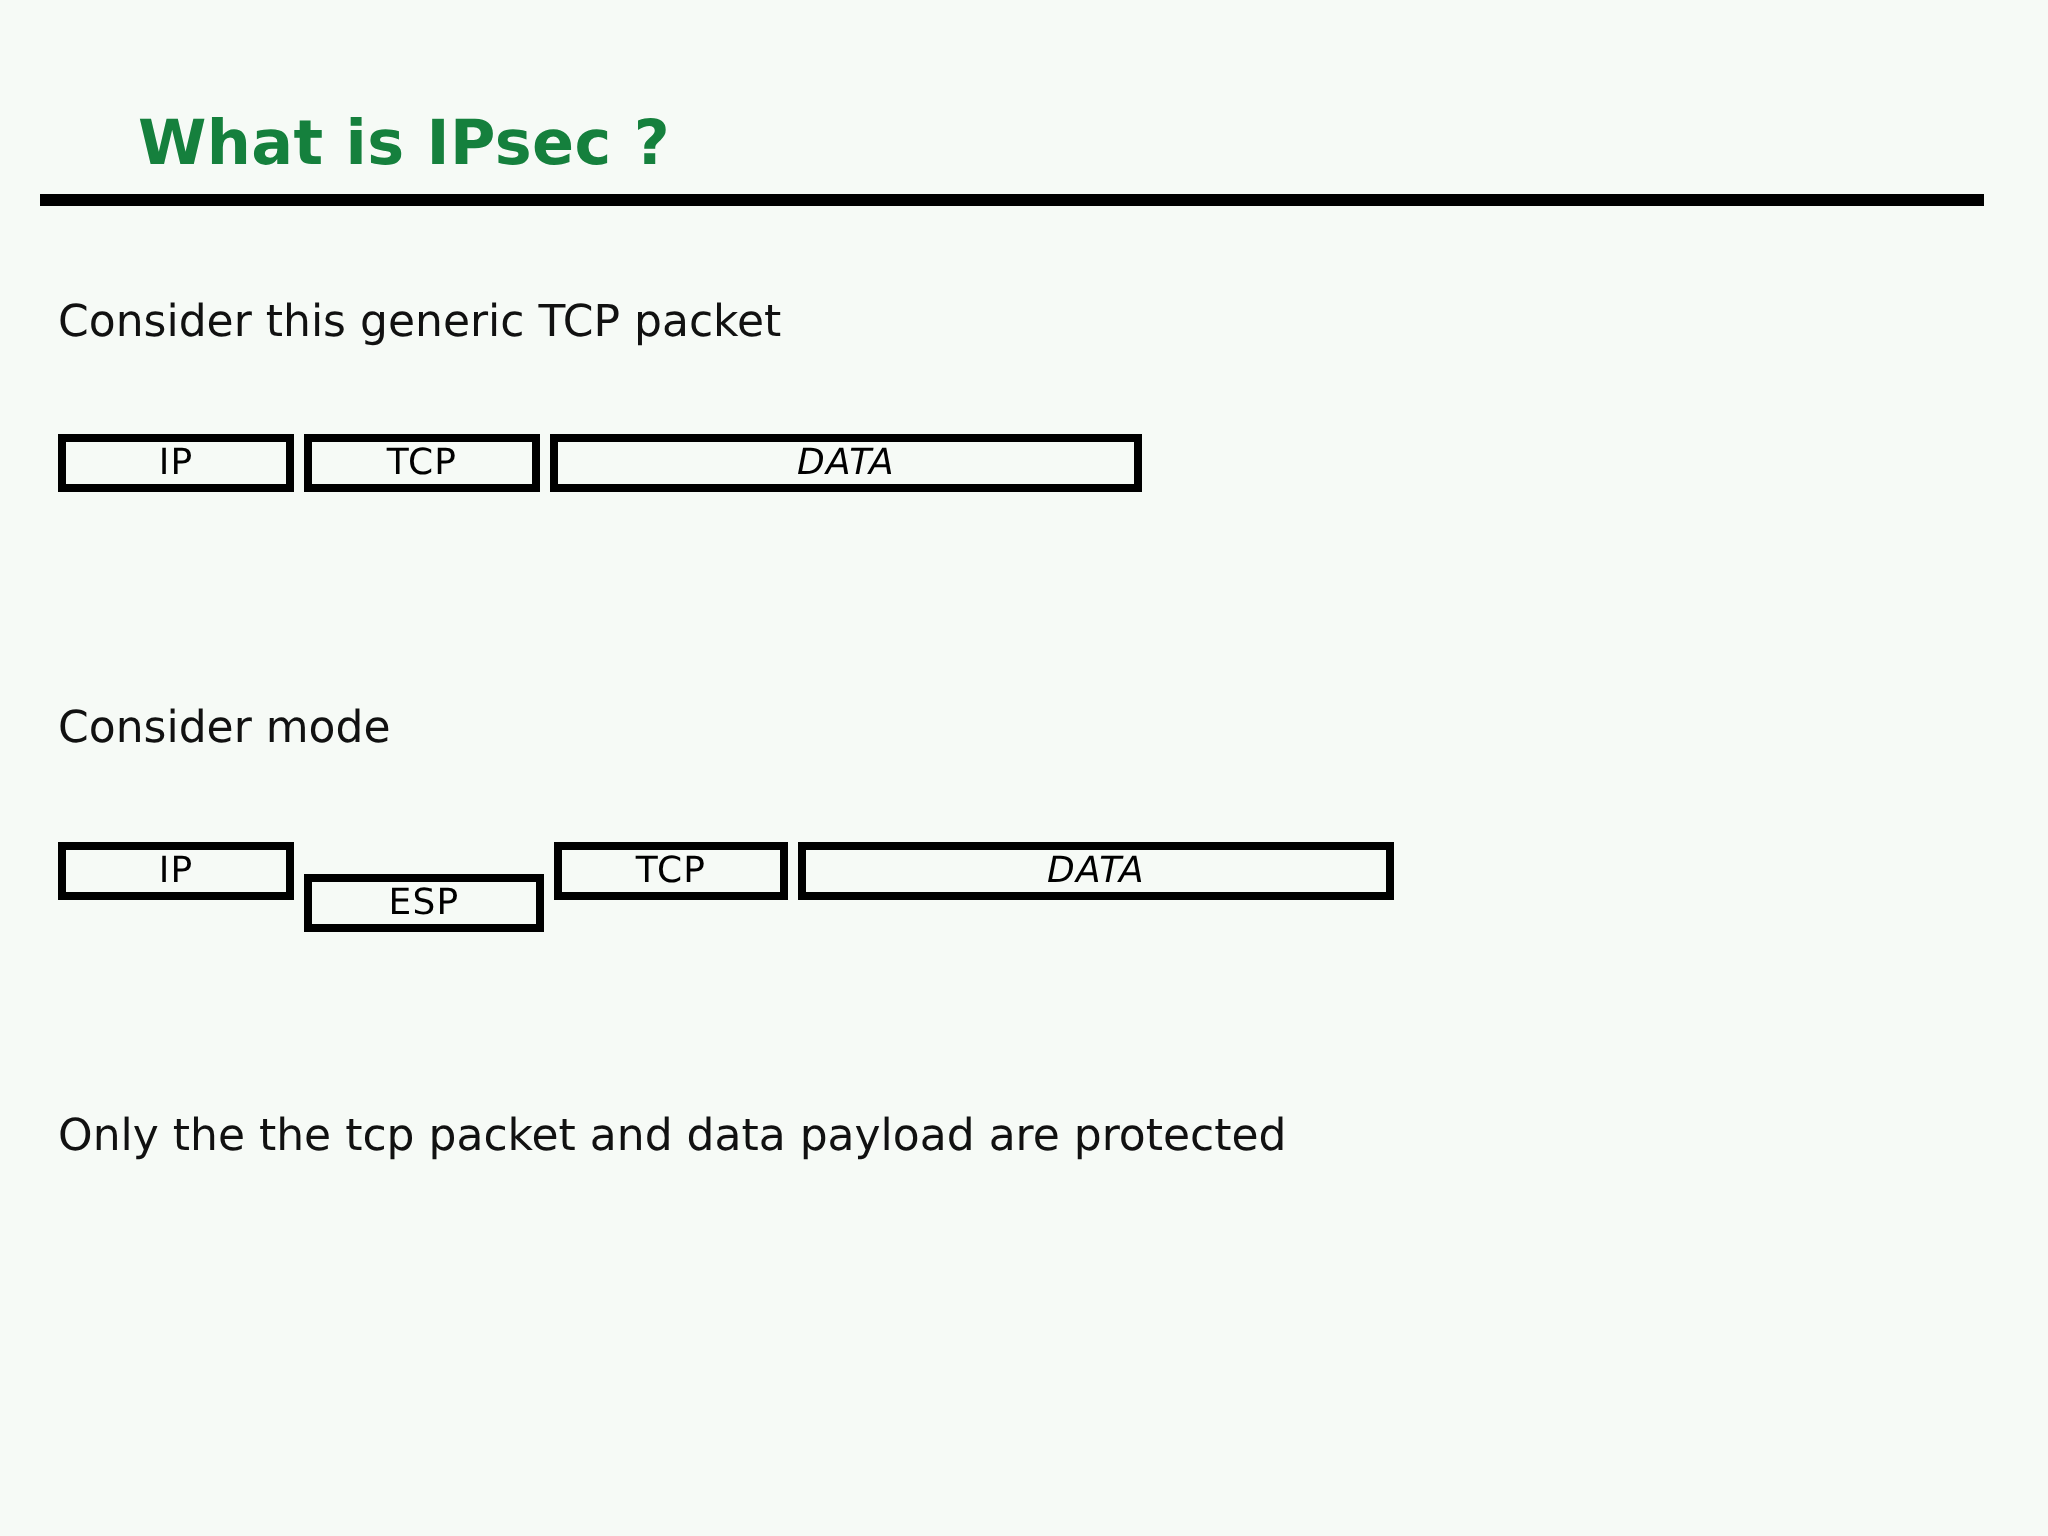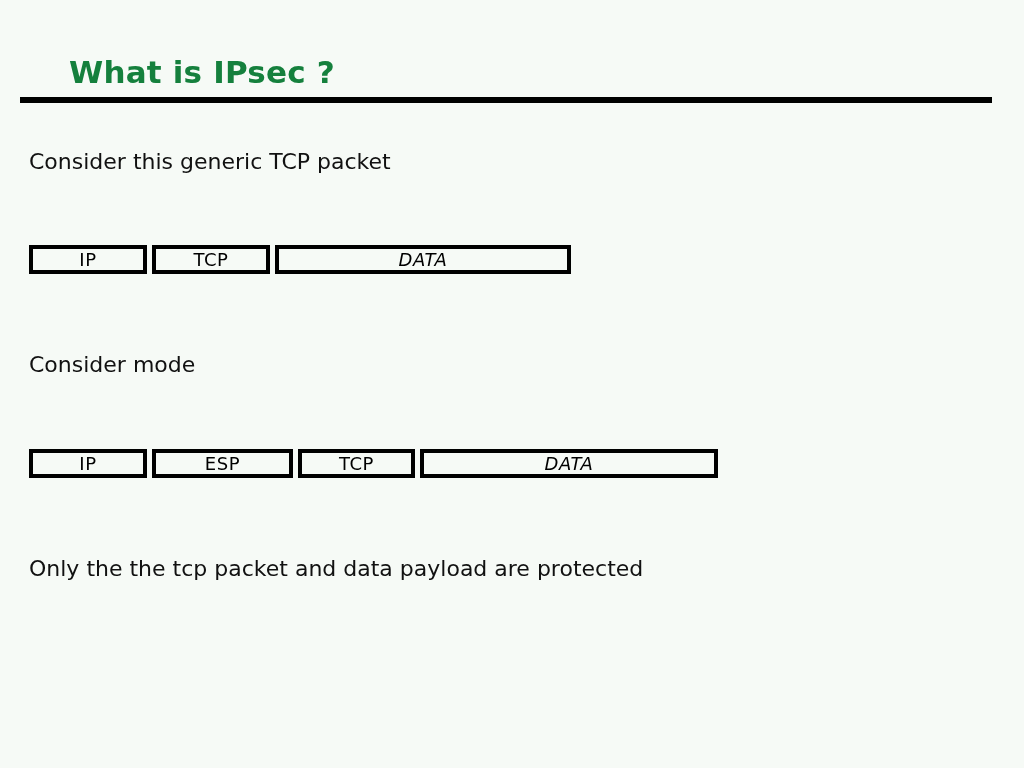--- a/index.html
+++ b/index.html
@@ -50,21 +50,21 @@
   }
   #line-consider { top: 146px; }
   #line-transport { top: 349px; }
   #line-note { top: 553px; }
 
   
   .packet-row {
     position: absolute;
     left: 29px;
     display: flex;
-    align-items: flex-end;
+    align-items: center;
   }
   #packet-row-1 { top: 188px; height: 86px; }
   #packet-row-2 { top: 392px; height: 86px; }
 
   .packet-field {
     border: 4px solid #000000;
     background: transparent;
     box-sizing: border-box;
     display: flex;
     align-items: center;
@@ -75,21 +75,21 @@
     margin-right: 5px;
   }
   .packet-field:last-child { margin-right: 0; font-style: italic; }
 
   
   .w-ip-1   { width: 118px; }
   .w-tcp-1  { width: 118px; }
   .w-data-1 { width: 296px; }
 
   .w-ip-2   { width: 118px; }
-  .w-esp-2  { width: 141px; margin-top: 32px; }
+  .w-esp-2  { width: 120px; margin-top: 32px; }
   .w-tcp-2  { width: 117px; }
   .w-data-2 { width: 298px; }
 </style>
 </head>
 <body>
 
 <div id="slide-title">What is IPsec ?</div>
 
 <div id="title-rule"></div>
 

